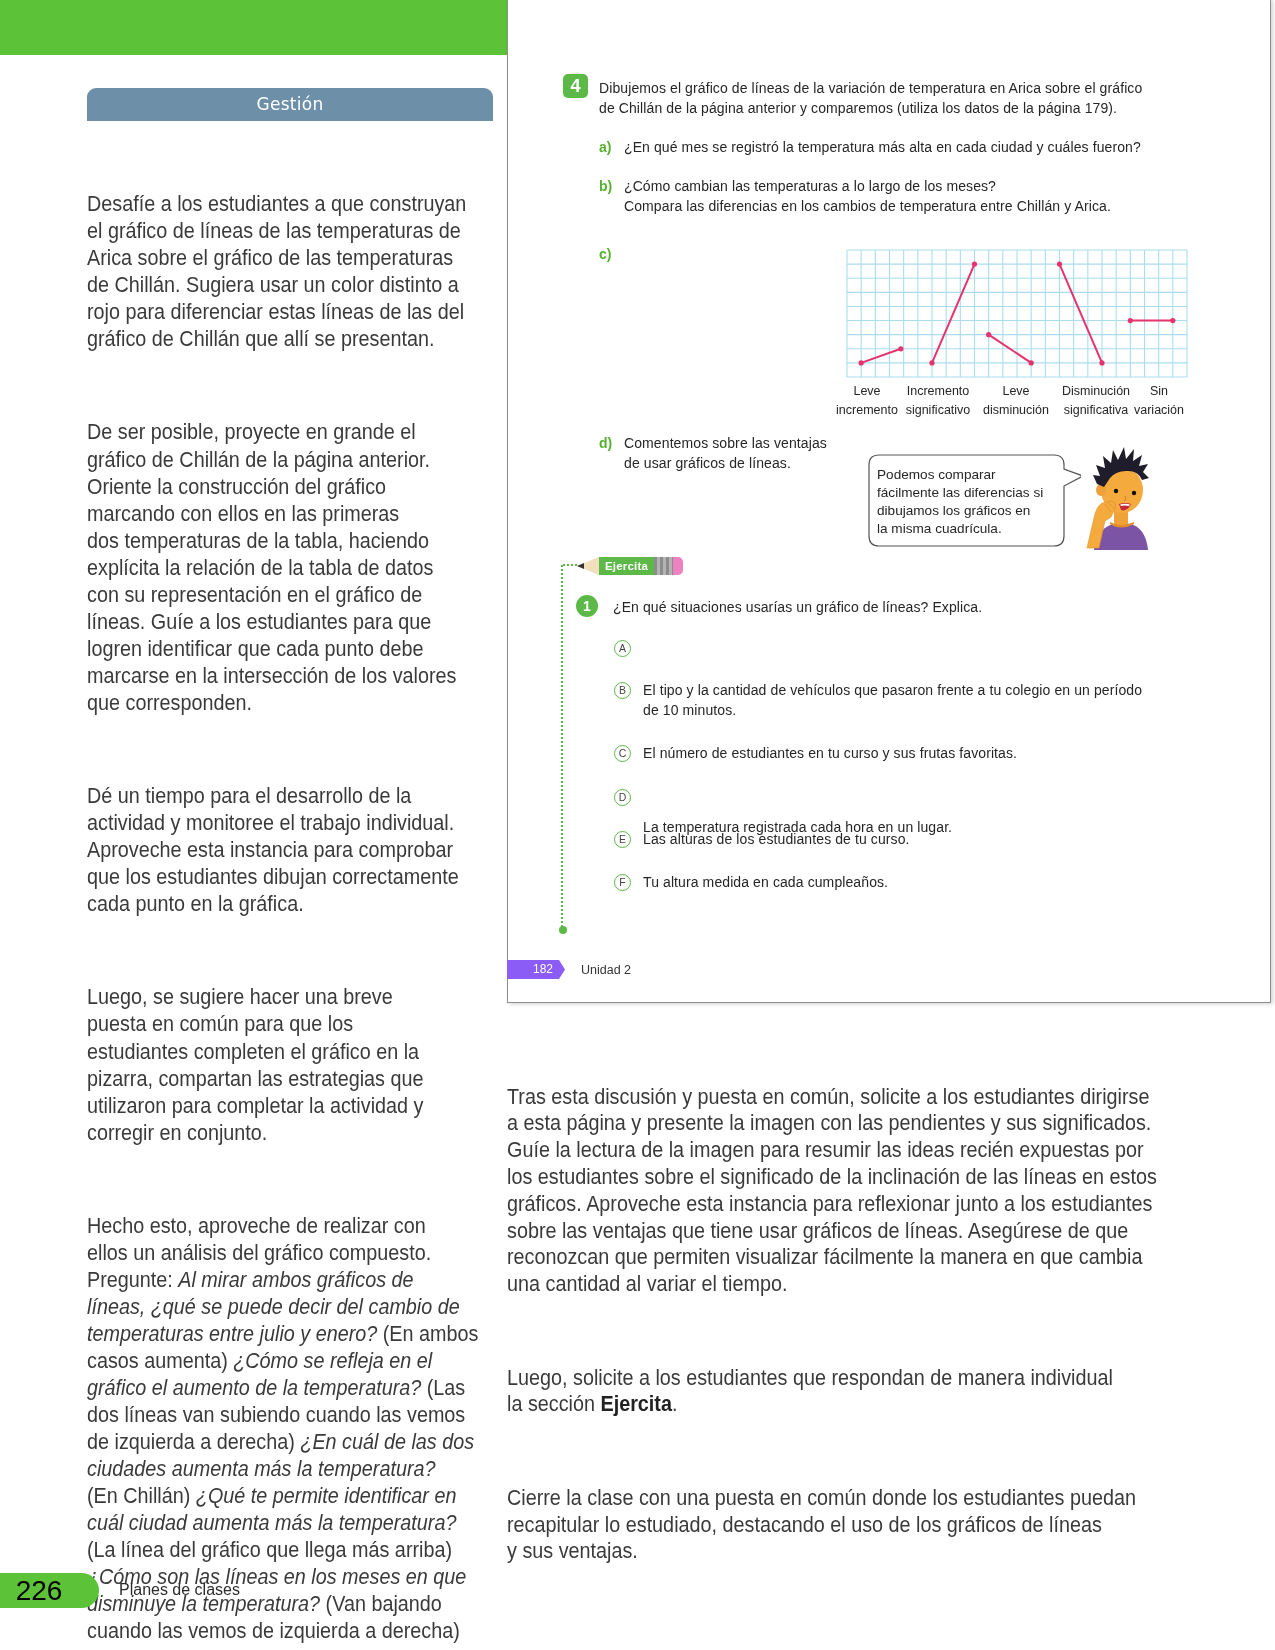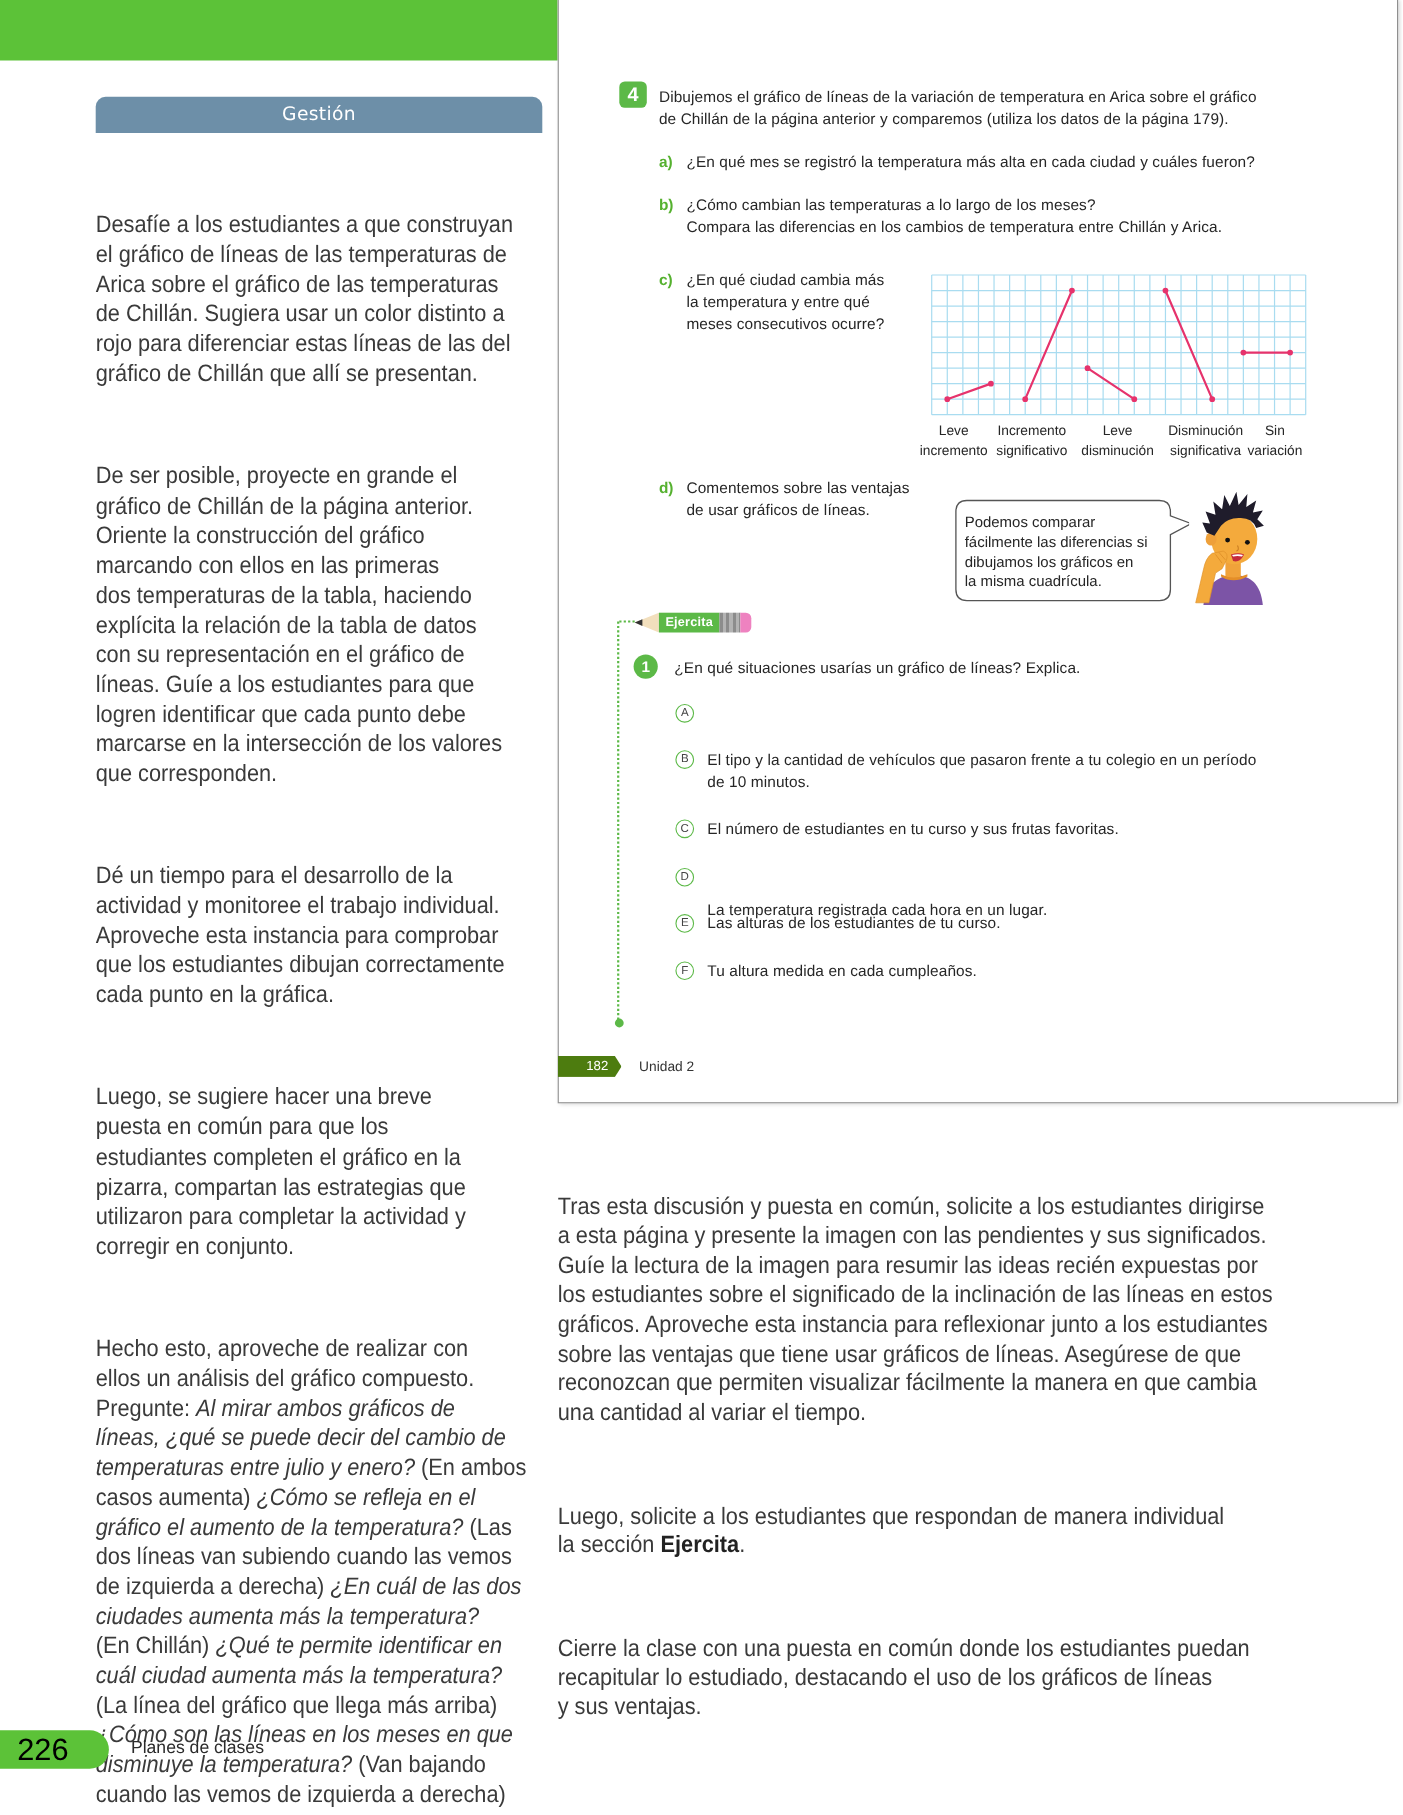--- a/index.html
+++ b/index.html
@@ -80,21 +80,21 @@
   .ex-num {
     left: 68px; top: 595px; width: 22px; height: 22px; border-radius: 50%; background: #5cb947;
     color: #fff; font-weight: bold; font-size: 14px; line-height: 22px; text-align: center;
   }
   .opt-circle {
     left: 106px; width: 15px; height: 15px; border: 1.3px solid #5cb947; border-radius: 50%;
     font-size: 10.5px; line-height: 15px; text-align: center; color: #444;
   }
 
   .tb-footer-tab {
-    left: -1px; top: 960px; width: 58px; height: 19px; background: #4d7c0f;
+    left: -1px; top: 960px; width: 58px; height: 19px; background: #8b5cf6;
     clip-path: polygon(0 0, 52px 0, 58px 50%, 52px 100%, 0 100%);
     color: #fff; font-size: 12px; line-height: 19px; text-align: right; box-sizing: border-box; padding-right: 12px;
   }
   .tb-footer-unit { left: 73px; top: 961px; font-size: 12.5px; line-height: 18px; color: #333; }
 
   
   .footer-pill {
     left: 0; top: 1573px; width: 99px; height: 35px; background: var(--green);
     border-radius: 0 18px 18px 0; color: #000000; font-size: 28px; line-height: 35px;
     text-align: center; box-sizing: border-box; padding-right: 21px;
@@ -164,23 +164,20 @@
 de Chillán de la página anterior y comparemos (utiliza los datos de la página 179).</div>
 
   <div class="abs q-label" style="left:91px; top:137px;">a)</div>
   <div class="abs tb-text" style="left:116px; top:137px;">¿En qué mes se registró la temperatura más alta en cada ciudad y cuáles fueron?</div>
 
   <div class="abs q-label" style="left:91px; top:176px;">b)</div>
   <div class="abs tb-text" style="left:116px; top:176px;">¿Cómo cambian las temperaturas a lo largo de los meses?
 Compara las diferencias en los cambios de temperatura entre Chillán y Arica.</div>
 
   <div class="abs q-label" style="left:91px; top:244px;">c)</div>
-  <div class="abs tb-text" style="left:116px; top:244px;">¿En qué ciudad cambia más
-la temperatura y entre qué
-meses consecutivos ocurre?</div>
 
   <svg id="chart-svg" class="abs" style="left:337px; top:248px;" width="345" height="132">
       <line x1="2" y1="129" x2="2" y2="2" stroke="#a9dcf0" stroke-width="1.1"></line>
       <line x1="16.166666666666664" y1="129" x2="16.166666666666664" y2="2" stroke="#a9dcf0" stroke-width="1.1"></line>
       <line x1="30.333333333333332" y1="129" x2="30.333333333333332" y2="2" stroke="#a9dcf0" stroke-width="1.1"></line>
       <line x1="44.5" y1="129" x2="44.5" y2="2" stroke="#a9dcf0" stroke-width="1.1"></line>
       <line x1="58.666666666666664" y1="129" x2="58.666666666666664" y2="2" stroke="#a9dcf0" stroke-width="1.1"></line>
       <line x1="72.83333333333333" y1="129" x2="72.83333333333333" y2="2" stroke="#a9dcf0" stroke-width="1.1"></line>
       <line x1="87" y1="129" x2="87" y2="2" stroke="#a9dcf0" stroke-width="1.1"></line>
       <line x1="101.16666666666667" y1="129" x2="101.16666666666667" y2="2" stroke="#a9dcf0" stroke-width="1.1"></line>

